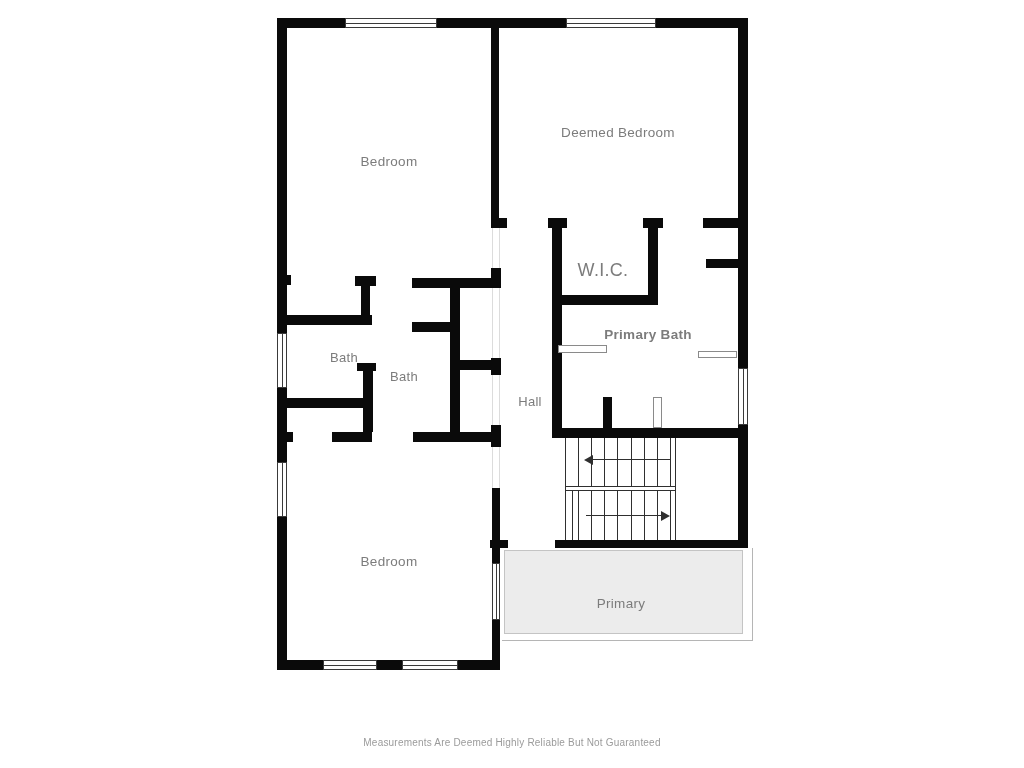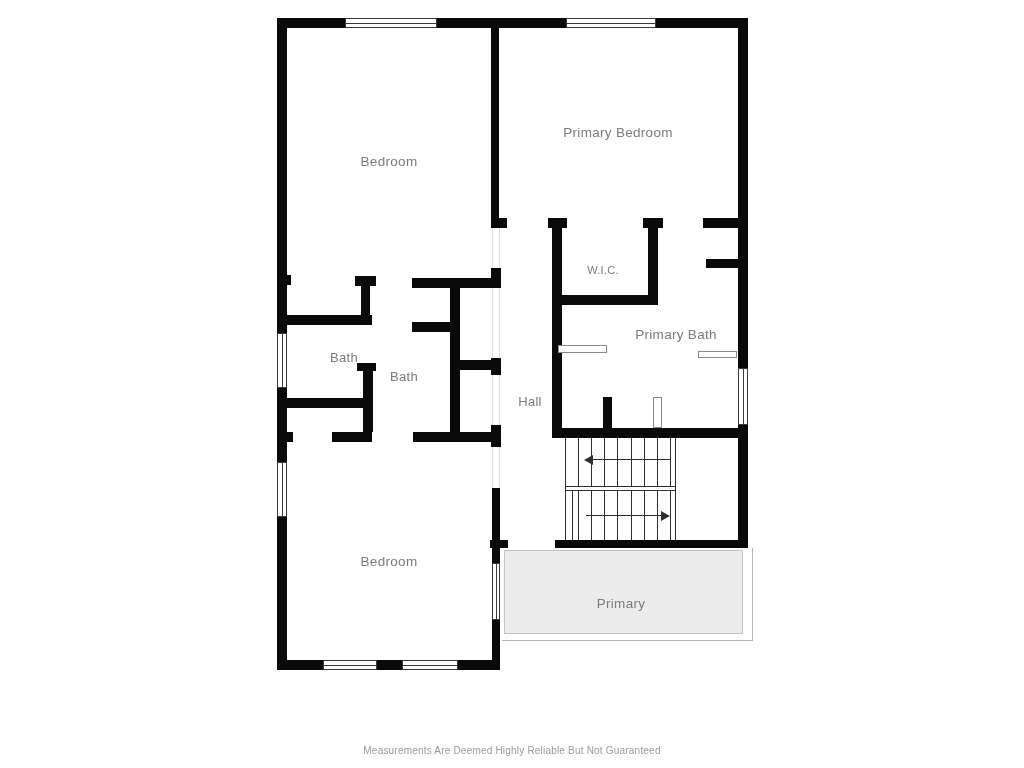--- a/index.html
+++ b/index.html
@@ -19,21 +19,21 @@
   .stair-line{position:absolute;background:var(--stair_line,#2f2f2f);}
   .arrow-line{position:absolute;height:1px;background:var(--stair_line,#2f2f2f);}
   .arrow-head{position:absolute;width:0;height:0;border-top:5px solid transparent;border-bottom:5px solid transparent;}
   .arrow-head.left{border-right:9px solid var(--stair_line,#2f2f2f);}
   .arrow-head.right{border-left:9px solid var(--stair_line,#2f2f2f);}
   .balcony-outer{position:absolute;border-right:1px solid var(--balcony_border,#b5b5b5);
                  border-bottom:1px solid var(--balcony_border,#b5b5b5);box-sizing:border-box;}
   .balcony-inner{position:absolute;background:var(--balcony_fill,#ececec);
                  border:1px solid #c4c4c4;box-sizing:border-box;}
   #disclaimer{position:absolute;left:512px;top:742px;transform:translate(-50%,-50%);
-              font-size:10px;color:var(--disclaimer,#9b9b9b);letter-spacing:.2px;white-space:nowrap;margin-top:8px;}
+              font-size:10px;color:var(--disclaimer,#9b9b9b);letter-spacing:.2px;white-space:nowrap;}
 </style>
 </head>
 <body>
 
 <div id="stage">
   <div id="plan">
       <div class="wall" style="left: 277px; top: 18px; width: 68px; height: 10px;"></div>
       <div class="wall" style="left: 437px; top: 18px; width: 129px; height: 10px;"></div>
       <div class="wall" style="left: 656px; top: 18px; width: 91px; height: 10px;"></div>
       <div class="wall" style="left: 277px; top: 18px; width: 10px; height: 315px;"></div>
@@ -128,23 +128,23 @@
       <div class="stair-line" style="left: 565px; top: 438px; width: 1px; height: 102px;"></div>
       <div class="stair-line" style="left: 675px; top: 438px; width: 1px; height: 102px;"></div>
       <div class="stair-line" style="left: 572px; top: 490px; width: 1px; height: 50px;"></div>
       <div class="arrow-line" style="left: 586px; top: 459px; width: 84px; height: 1px;"></div>
       <div class="arrow-head left" style="left: 584px; top: 455px; width: 0px; height: 0px;"></div>
       <div class="arrow-line" style="left: 586px; top: 515px; width: 82px; height: 1px;"></div>
       <div class="arrow-head right" style="left: 661px; top: 511px; width: 0px; height: 0px;"></div>
       <div class="balcony-outer" style="left: 502px; top: 548px; width: 251px; height: 93px;"></div>
       <div class="balcony-inner" style="left: 504px; top: 550px; width: 239px; height: 84px;"></div>
       <div class="room-label" style="left: 389px; top: 161px; font-size: 13.5px;">Bedroom</div>
-      <div class="room-label" style="left: 618px; top: 132px; font-size: 13.5px;">Primary Bedroom</div>
-      <div class="room-label" style="left: 603px; top: 270px; font-size: 11px;">W.I.C.</div>
+      <div class="room-label" style="left: 618px; top: 132px; font-size: 13.5px;">Deemed Bedroom</div>
+      <div class="room-label" style="left: 603px; top: 270px; font-size: 18px;">W.I.C.</div>
       <div class="room-label" style="left: 344px; top: 357px; font-size: 13px;">Bath</div>
       <div class="room-label" style="left: 404px; top: 376px; font-size: 13px;">Bath</div>
-      <div class="room-label" style="left: 676px; top: 334px; font-size: 13.5px;">Primary Bath</div>
+      <div class="room-label" style="left: 648px; top: 334px; font-size: 13.5px; font-weight: bold;">Primary Bath</div>
       <div class="room-label" style="left: 530px; top: 401px; font-size: 13px;">Hall</div>
       <div class="room-label" style="left: 389px; top: 561px; font-size: 13.5px;">Bedroom</div>
       <div class="room-label" style="left: 621px; top: 603px; font-size: 13.5px;">Primary</div>
     </div>
   <div id="disclaimer">Measurements Are Deemed Highly Reliable But Not Guaranteed</div>
 </div>
 
 </body></html>

